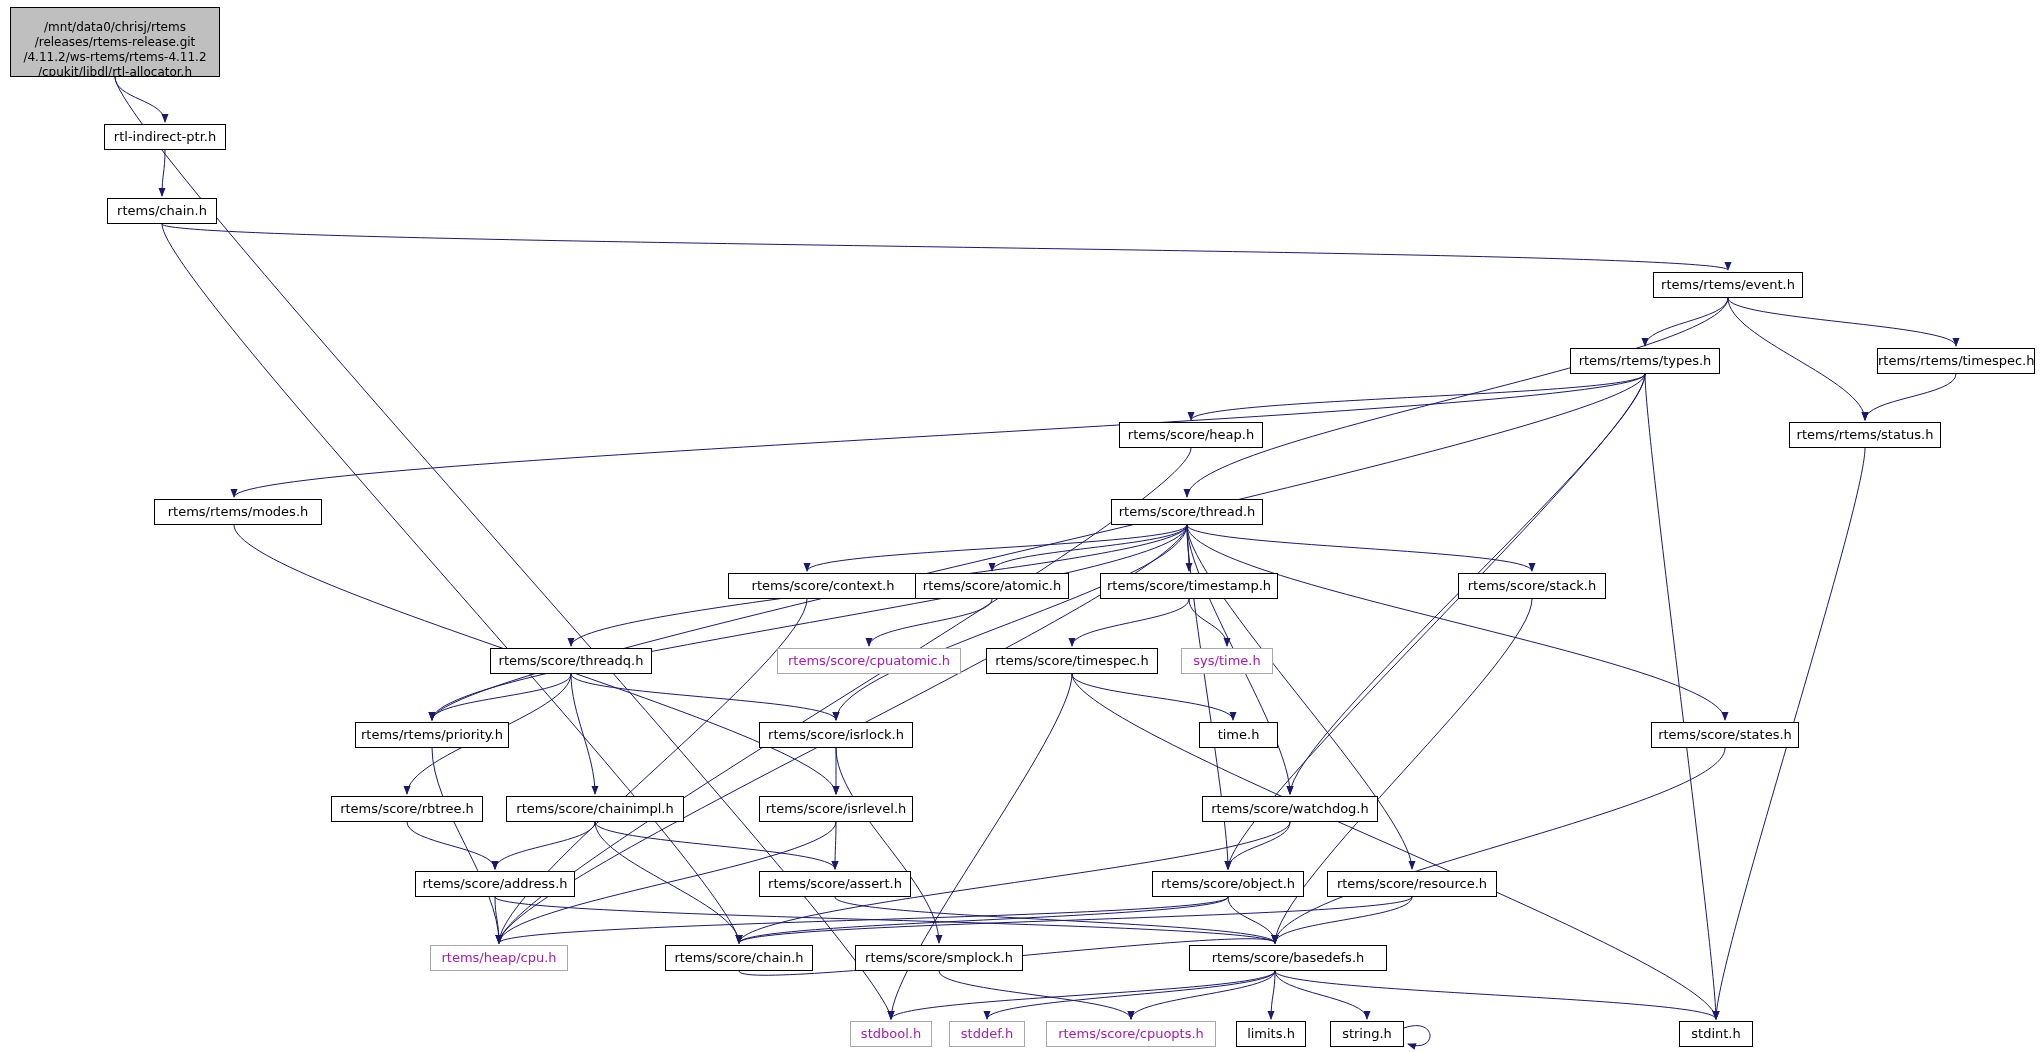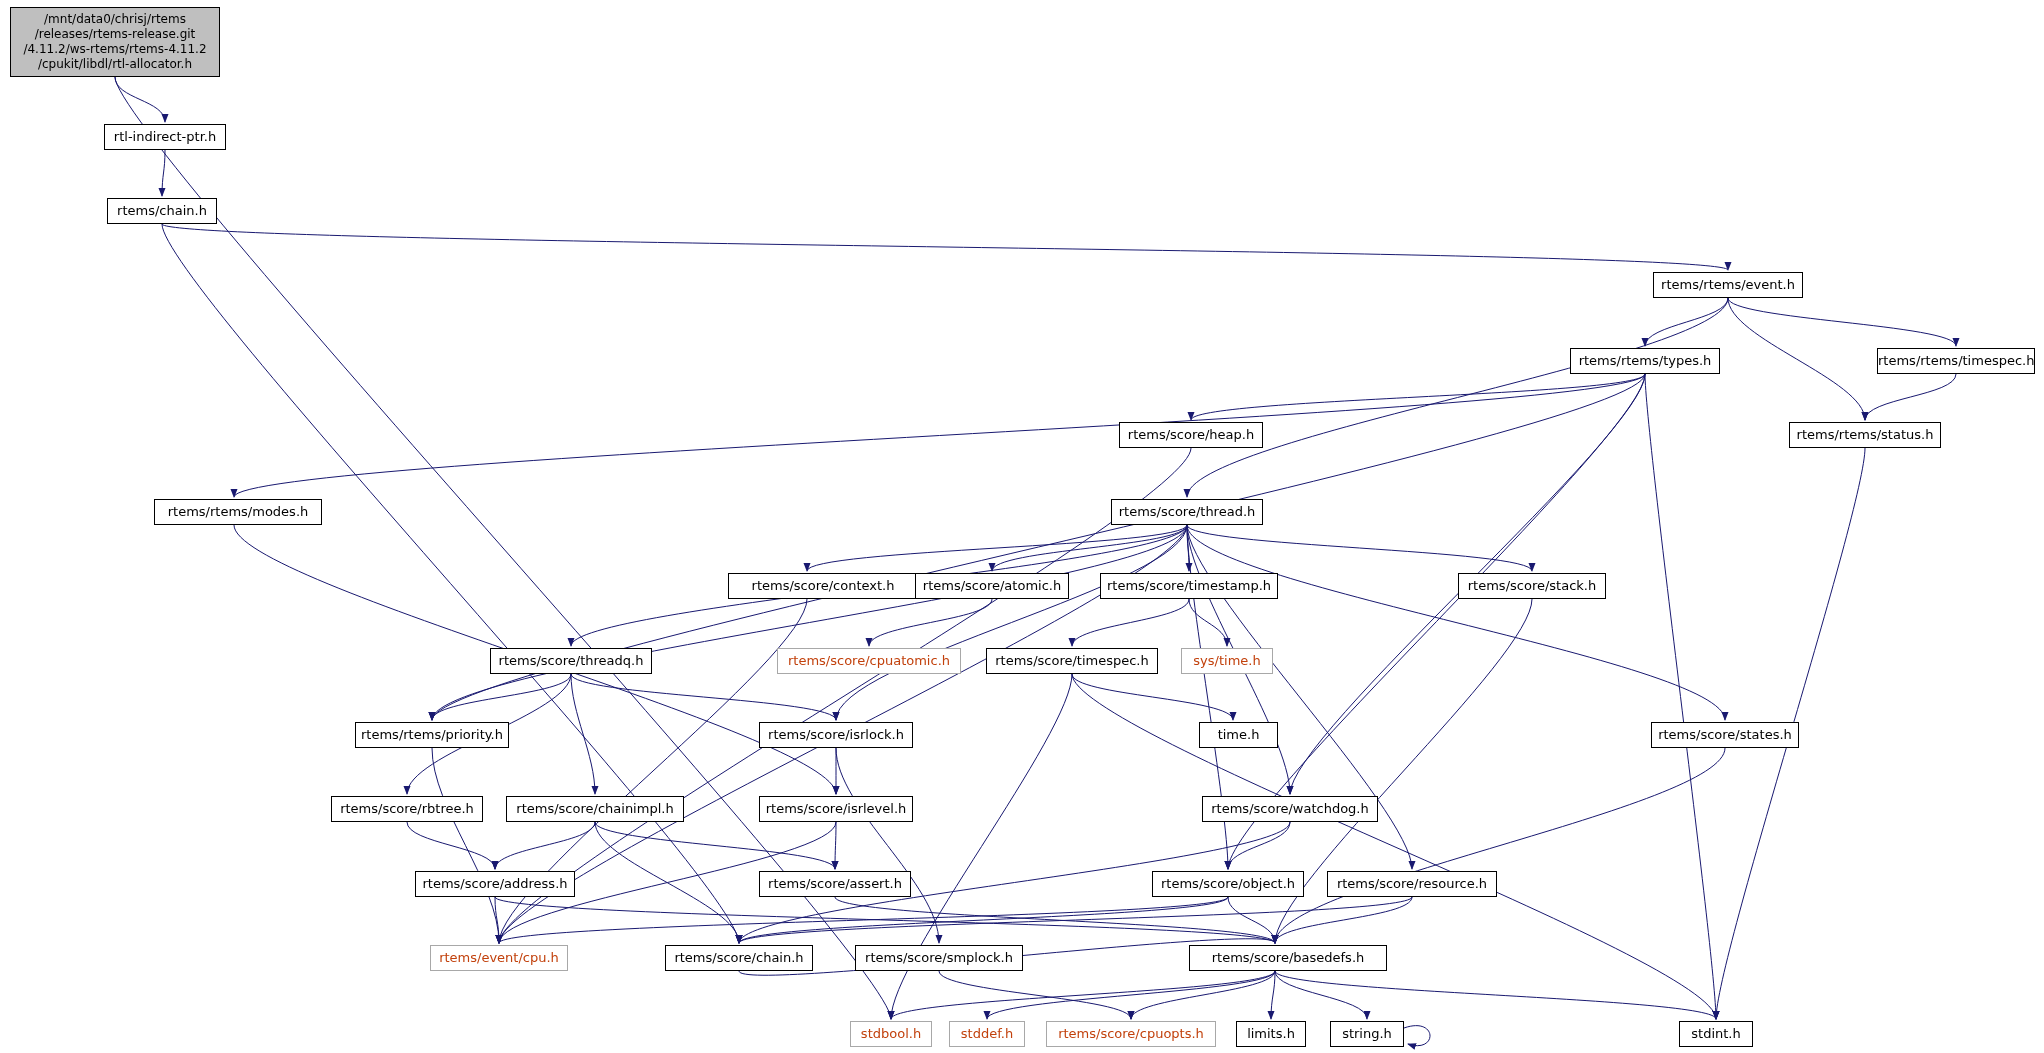--- a/index.html
+++ b/index.html
@@ -20,28 +20,28 @@
     background:#ffffff;
     font-size:13px;
     text-align:center;
     color:#000000;
     white-space:nowrap;
     overflow:hidden;
     z-index:2;
   }
   .node.external{
     border-color:#a8a8a8;
-    color:#c2410c;
+    color:#a21caf;
   }
   .node.root{
     height:70px;
     background:#bfbfbf;
     font-size:12px;
     line-height:15px;
-    padding-top:4px;
+    padding-top:12px;
     white-space:pre-line;
   }
 </style>
 </head>
 <body>
 
 <div id="graph">
 
   <svg id="edges" width="2044" height="1053">
     <defs>
@@ -162,21 +162,21 @@
   <div class="node" style="left:331px;top:796px;width:152px">rtems/score/rbtree.h</div>
   <div class="node" style="left:506px;top:796px;width:178px">rtems/score/chainimpl.h</div>
   <div class="node" style="left:759px;top:796px;width:154px">rtems/score/isrlevel.h</div>
   <div class="node" style="left:1202px;top:796px;width:176px">rtems/score/watchdog.h</div>
 
   <div class="node" style="left:415px;top:871px;width:160px">rtems/score/address.h</div>
   <div class="node" style="left:759px;top:871px;width:152px">rtems/score/assert.h</div>
   <div class="node" style="left:1152px;top:871px;width:152px">rtems/score/object.h</div>
   <div class="node" style="left:1327px;top:871px;width:170px">rtems/score/resource.h</div>
 
-  <div class="node external" style="left:430px;top:945px;width:138px">rtems/event/cpu.h</div>
+  <div class="node external" style="left:430px;top:945px;width:138px">rtems/heap/cpu.h</div>
   <div class="node" style="left:665px;top:945px;width:148px">rtems/score/chain.h</div>
   <div class="node" style="left:855px;top:945px;width:168px">rtems/score/smplock.h</div>
   <div class="node" style="left:1189px;top:945px;width:198px">rtems/score/basedefs.h</div>
 
   <div class="node external" style="left:850px;top:1021px;width:82px">stdbool.h</div>
   <div class="node external" style="left:949px;top:1021px;width:76px">stddef.h</div>
   <div class="node external" style="left:1046px;top:1021px;width:170px">rtems/score/cpuopts.h</div>
   <div class="node" style="left:1236px;top:1021px;width:70px">limits.h</div>
   <div class="node" style="left:1330px;top:1021px;width:74px">string.h</div>
   <div class="node" style="left:1679px;top:1021px;width:74px">stdint.h</div>

